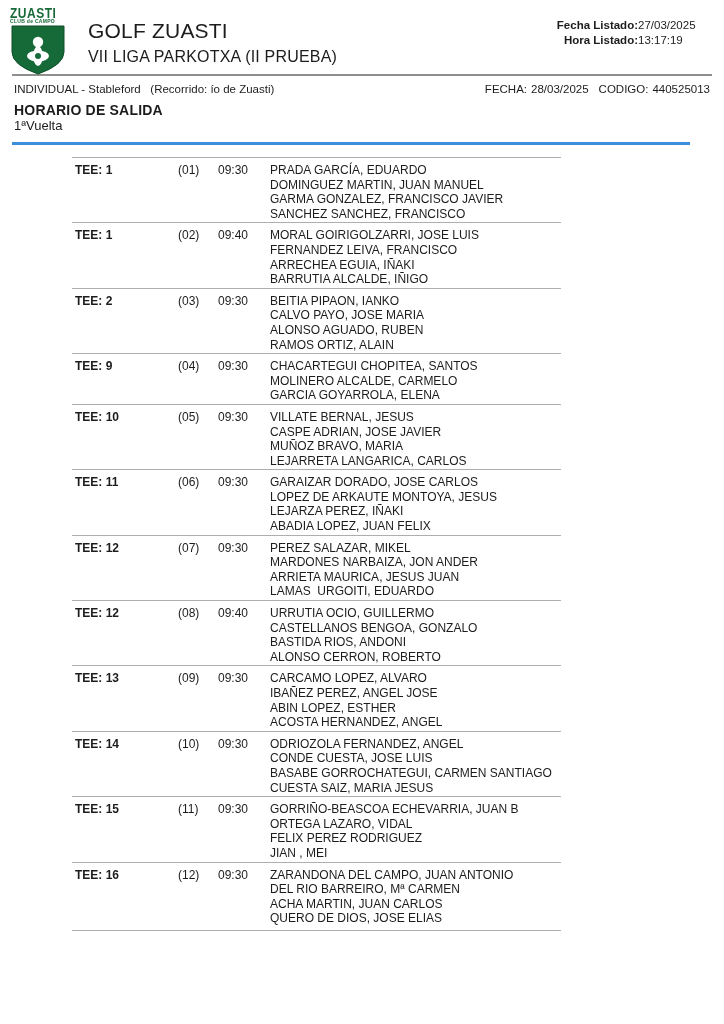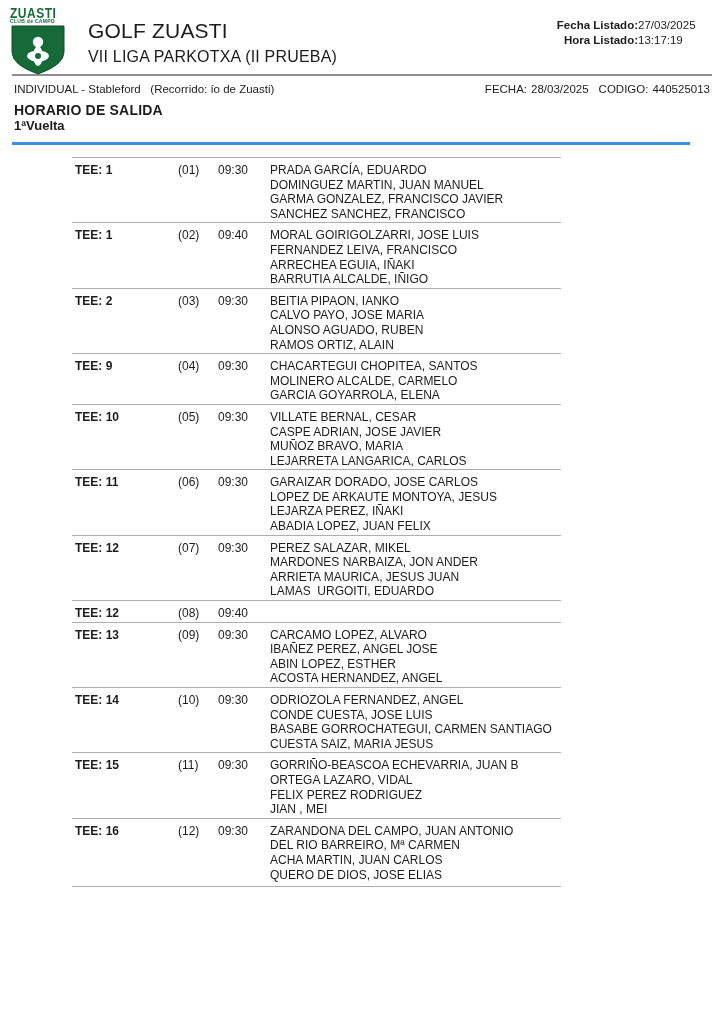--- a/index.html
+++ b/index.html
@@ -31,21 +31,21 @@
   .header-rule { height: 2px; background: #8f8f8f; margin: 4px 12px 0 12px; }
 
   
   .subheader { padding: 7px 14px 0 14px; }
   .sub-row1 { display: flex; justify-content: space-between; font-size: 11.5px; text-align: right; }
   .category-line { white-space: pre-wrap; }
   .sub-row1-right span { margin-left: 4px; }
   .sub-row1-right .gap { margin-left: 10px; }
   .sub-row2 { display: flex; justify-content: space-between; align-items: baseline; margin-top: 7px; flex-direction: column; }
   .section-title { font-size: 14px; font-weight: bold; letter-spacing: 0.2px; }
-  .round-label { font-size: 13px; font-weight: bold; }
+  .round-label { font-size: 13px; font-weight: normal; }
 
   .accent-rule { height: 3px; background: #3d8edb; margin: 9px 34px 0 12px; }
 
   
   .tee-table { margin: 12px 0 0 72px; width: 489px; }
   .tee-row {
     display: grid;
     grid-template-columns: 103px 40px 52px auto;
     border-top: 1px solid #aeaeae;
     padding: 5px 0 1px 3px;
@@ -147,21 +147,21 @@
           <div class="player">MOLINERO ALCALDE, CARMELO</div>
           <div class="player">GARCIA GOYARROLA, ELENA</div>
         </div>
   </div>
 
   <div class="tee-row">
     <div class="col tee">TEE: 10</div>
     <div class="col order">(05)</div>
     <div class="col time">09:30</div>
     <div class="col players">
-          <div class="player">VILLATE BERNAL, CESAR</div>
+          <div class="player">VILLATE BERNAL, JESUS</div>
           <div class="player">CASPE ADRIAN, JOSE JAVIER</div>
           <div class="player">MUÑOZ BRAVO, MARIA</div>
           <div class="player">LEJARRETA LANGARICA, CARLOS</div>
         </div>
   </div>
 
   <div class="tee-row">
     <div class="col tee">TEE: 11</div>
     <div class="col order">(06)</div>
     <div class="col time">09:30</div>
@@ -182,20 +182,26 @@
           <div class="player">MARDONES NARBAIZA, JON ANDER</div>
           <div class="player">ARRIETA MAURICA, JESUS JUAN</div>
           <div class="player">LAMAS  URGOITI, EDUARDO</div>
         </div>
   </div>
 
   <div class="tee-row">
     <div class="col tee">TEE: 12</div>
     <div class="col order">(08)</div>
     <div class="col time">09:40</div>
+    <div class="col players">
+          <div class="player">URRUTIA OCIO, GUILLERMO</div>
+          <div class="player">CASTELLANOS BENGOA, GONZALO</div>
+          <div class="player">BASTIDA RIOS, ANDONI</div>
+          <div class="player">ALONSO CERRON, ROBERTO</div>
+        </div>
   </div>
 
   <div class="tee-row">
     <div class="col tee">TEE: 13</div>
     <div class="col order">(09)</div>
     <div class="col time">09:30</div>
     <div class="col players">
           <div class="player">CARCAMO LOPEZ, ALVARO</div>
           <div class="player">IBAÑEZ PEREZ, ANGEL JOSE</div>
           <div class="player">ABIN LOPEZ, ESTHER</div>

